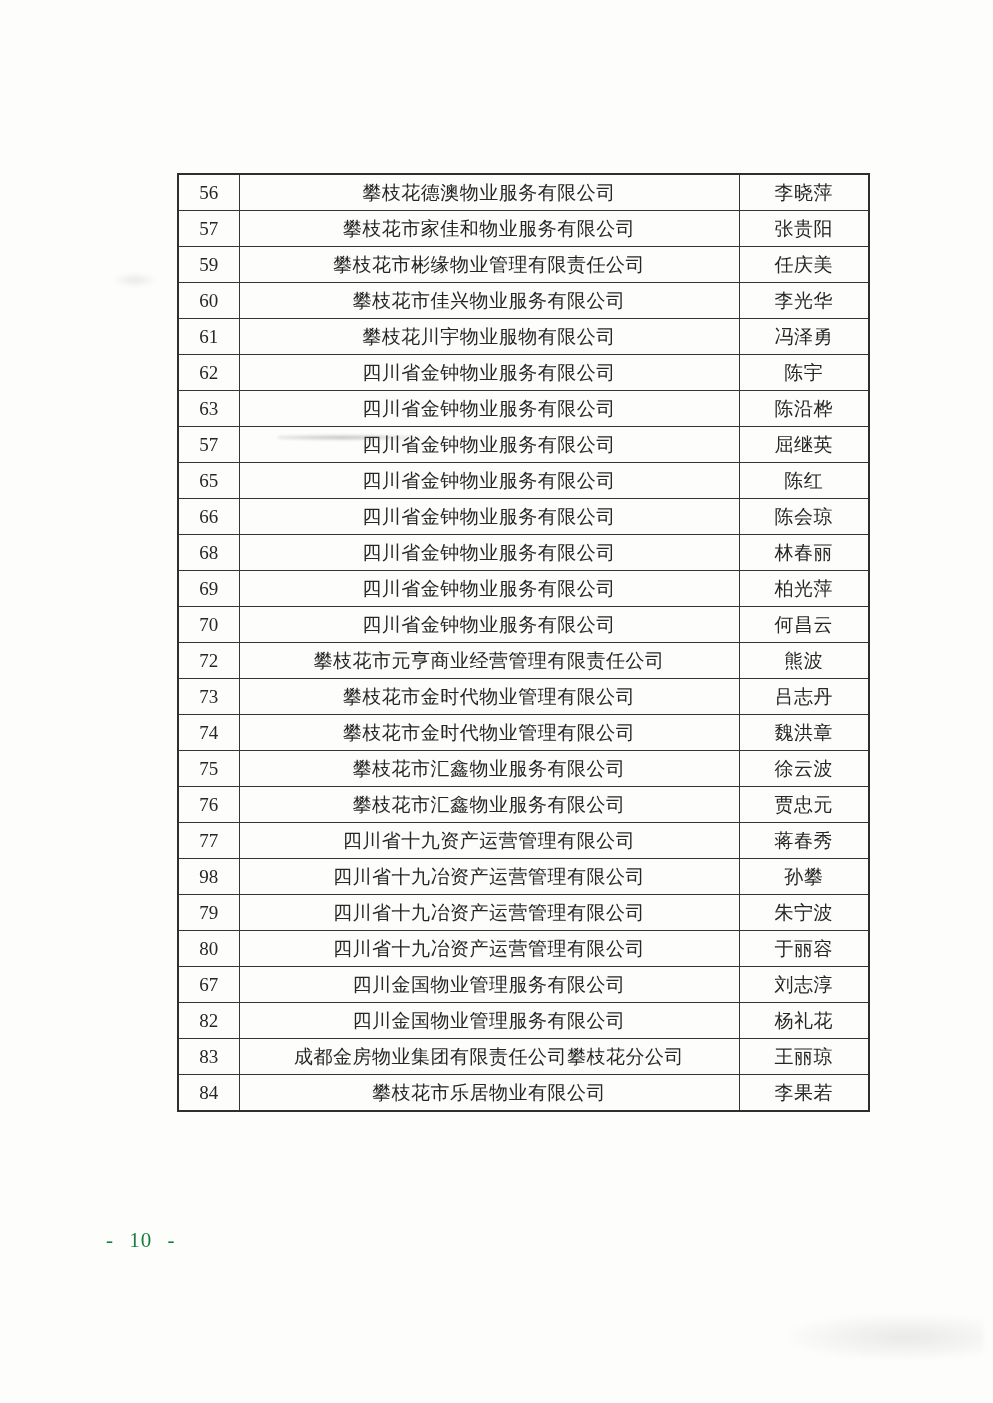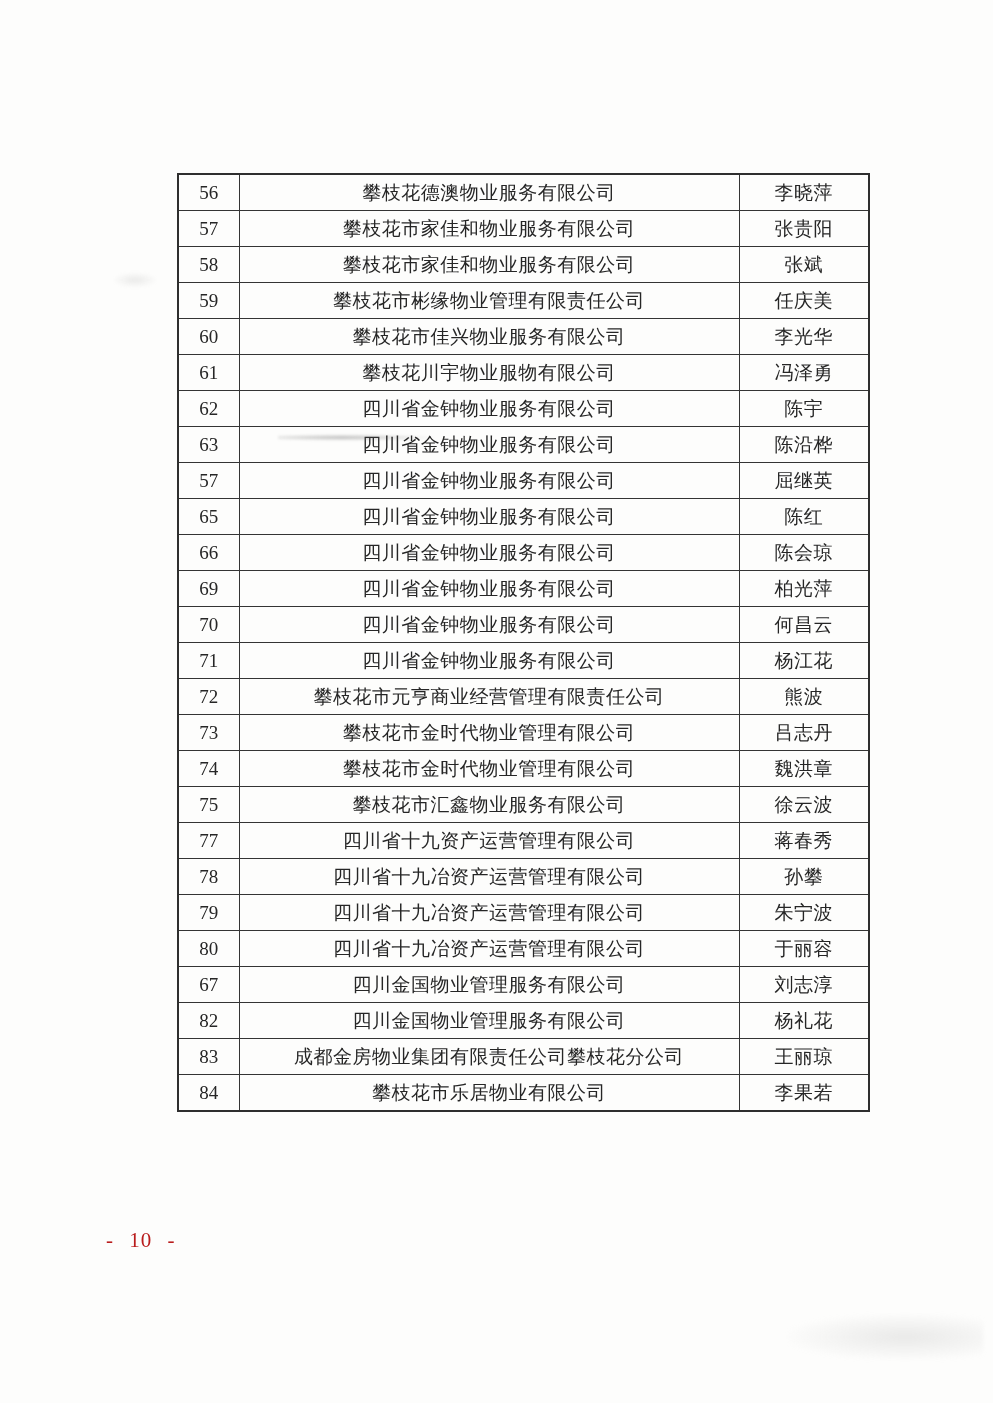--- a/index.html
+++ b/index.html
@@ -41,21 +41,21 @@
   }
   table.roster td.col-no {
     font-size: 19px;
     letter-spacing: 0;
   }
   .page-number {
     position: absolute;
     left: 106px;
     top: 1228px;
     font-size: 21px;
-    color: #b91c1c;
+    color: #15803d;
     word-spacing: 9px;
     letter-spacing: 1px;
   }
   
   .smudge {
     position: absolute;
     pointer-events: none;
   }
   .smudge-br {
     left: 788px;
@@ -99,25 +99,20 @@
     <td class="col-company">攀枝花德澳物业服务有限公司</td>
     <td class="col-person">李晓萍</td>
   </tr>
 
   <tr>
     <td class="col-no">57</td>
     <td class="col-company">攀枝花市家佳和物业服务有限公司</td>
     <td class="col-person">张贵阳</td>
   </tr>
 
-  <tr>
-    <td class="col-no">58</td>
-    <td class="col-company">攀枝花市家佳和物业服务有限公司</td>
-    <td class="col-person">张斌</td>
-  </tr>
 
   <tr>
     <td class="col-no">59</td>
     <td class="col-company">攀枝花市彬缘物业管理有限责任公司</td>
     <td class="col-person">任庆美</td>
   </tr>
 
   <tr>
     <td class="col-no">60</td>
     <td class="col-company">攀枝花市佳兴物业服务有限公司</td>
@@ -154,38 +149,38 @@
     <td class="col-person">陈红</td>
   </tr>
 
   <tr>
     <td class="col-no">66</td>
     <td class="col-company">四川省金钟物业服务有限公司</td>
     <td class="col-person">陈会琼</td>
   </tr>
 
 
+  <tr>
+    <td class="col-no">68</td>
+    <td class="col-company">四川省金钟物业服务有限公司</td>
+    <td class="col-person">林春丽</td>
+  </tr>
 
   <tr>
     <td class="col-no">69</td>
     <td class="col-company">四川省金钟物业服务有限公司</td>
     <td class="col-person">柏光萍</td>
   </tr>
 
   <tr>
     <td class="col-no">70</td>
     <td class="col-company">四川省金钟物业服务有限公司</td>
     <td class="col-person">何昌云</td>
   </tr>
 
-  <tr>
-    <td class="col-no">71</td>
-    <td class="col-company">四川省金钟物业服务有限公司</td>
-    <td class="col-person">杨江花</td>
-  </tr>
 
   <tr>
     <td class="col-no">72</td>
     <td class="col-company">攀枝花市元亨商业经营管理有限责任公司</td>
     <td class="col-person">熊波</td>
   </tr>
 
   <tr>
     <td class="col-no">73</td>
     <td class="col-company">攀枝花市金时代物业管理有限公司</td>
@@ -197,29 +192,34 @@
     <td class="col-company">攀枝花市金时代物业管理有限公司</td>
     <td class="col-person">魏洪章</td>
   </tr>
 
   <tr>
     <td class="col-no">75</td>
     <td class="col-company">攀枝花市汇鑫物业服务有限公司</td>
     <td class="col-person">徐云波</td>
   </tr>
 
+  <tr>
+    <td class="col-no">76</td>
+    <td class="col-company">攀枝花市汇鑫物业服务有限公司</td>
+    <td class="col-person">贾忠元</td>
+  </tr>
 
   <tr>
     <td class="col-no">77</td>
     <td class="col-company">四川省十九资产运营管理有限公司</td>
     <td class="col-person">蒋春秀</td>
   </tr>
 
   <tr>
-    <td class="col-no">78</td>
+    <td class="col-no">98</td>
     <td class="col-company">四川省十九冶资产运营管理有限公司</td>
     <td class="col-person">孙攀</td>
   </tr>
 
   <tr>
     <td class="col-no">79</td>
     <td class="col-company">四川省十九冶资产运营管理有限公司</td>
     <td class="col-person">朱宁波</td>
   </tr>
 

